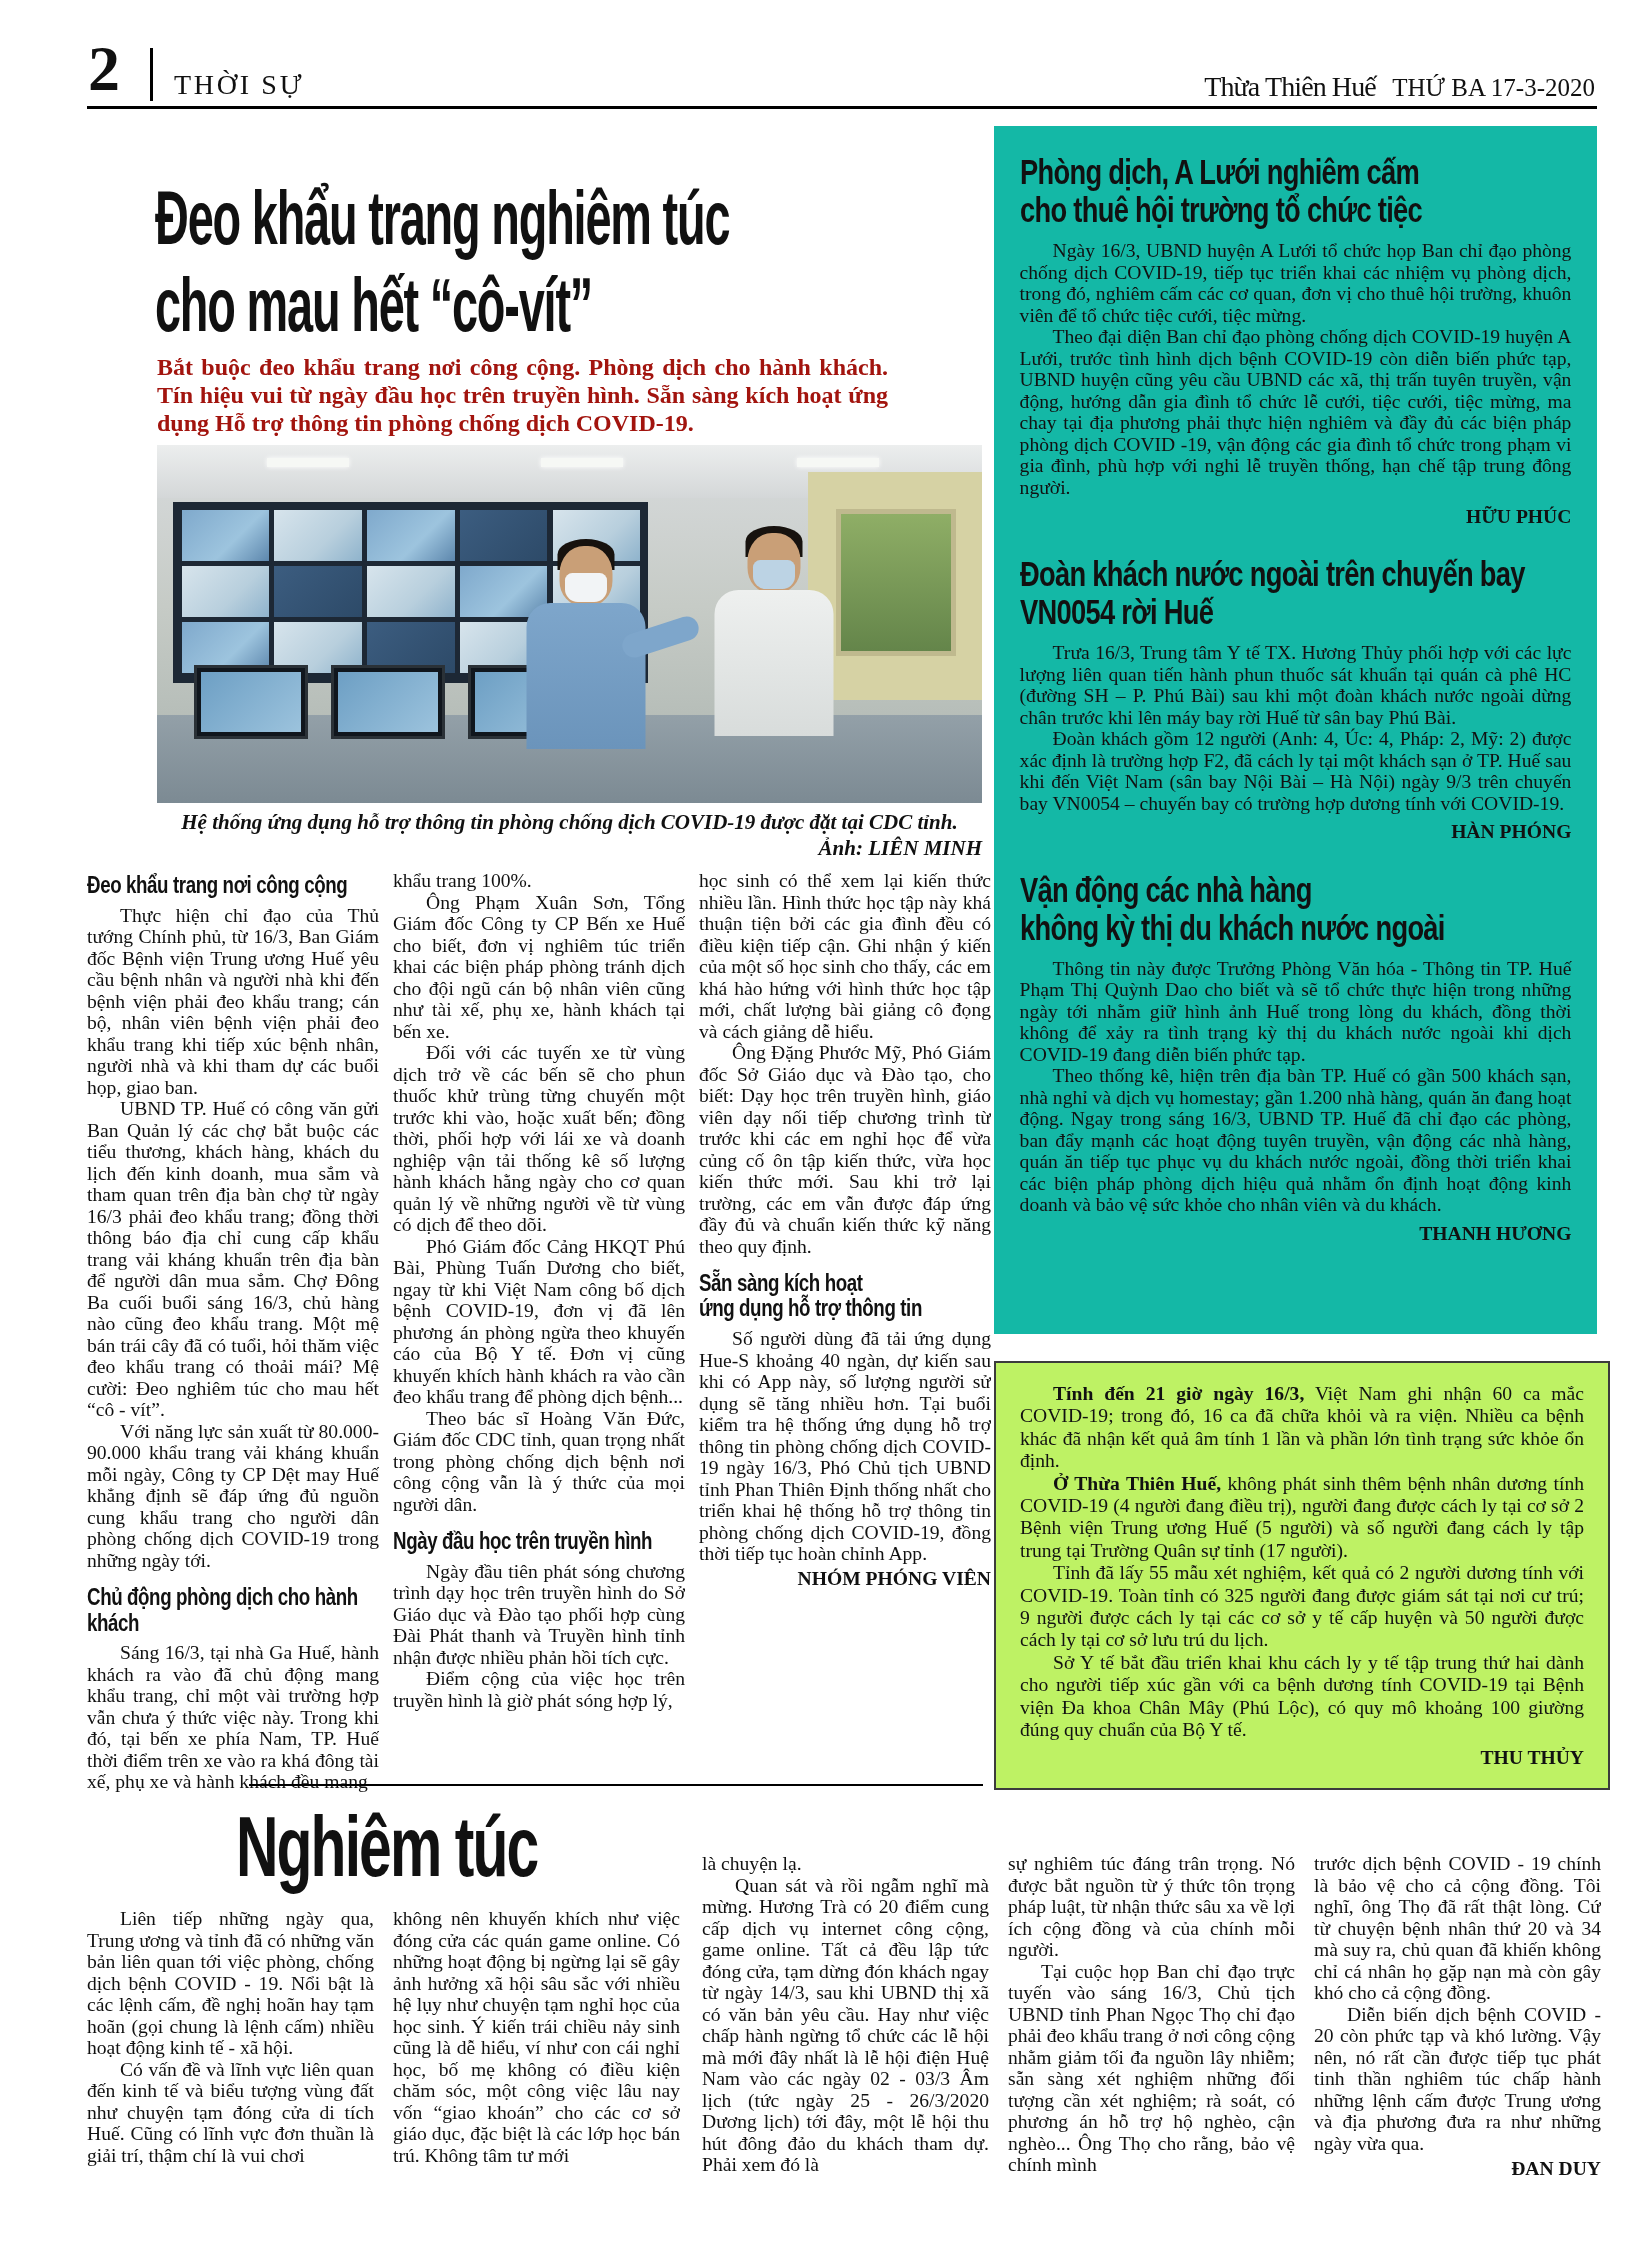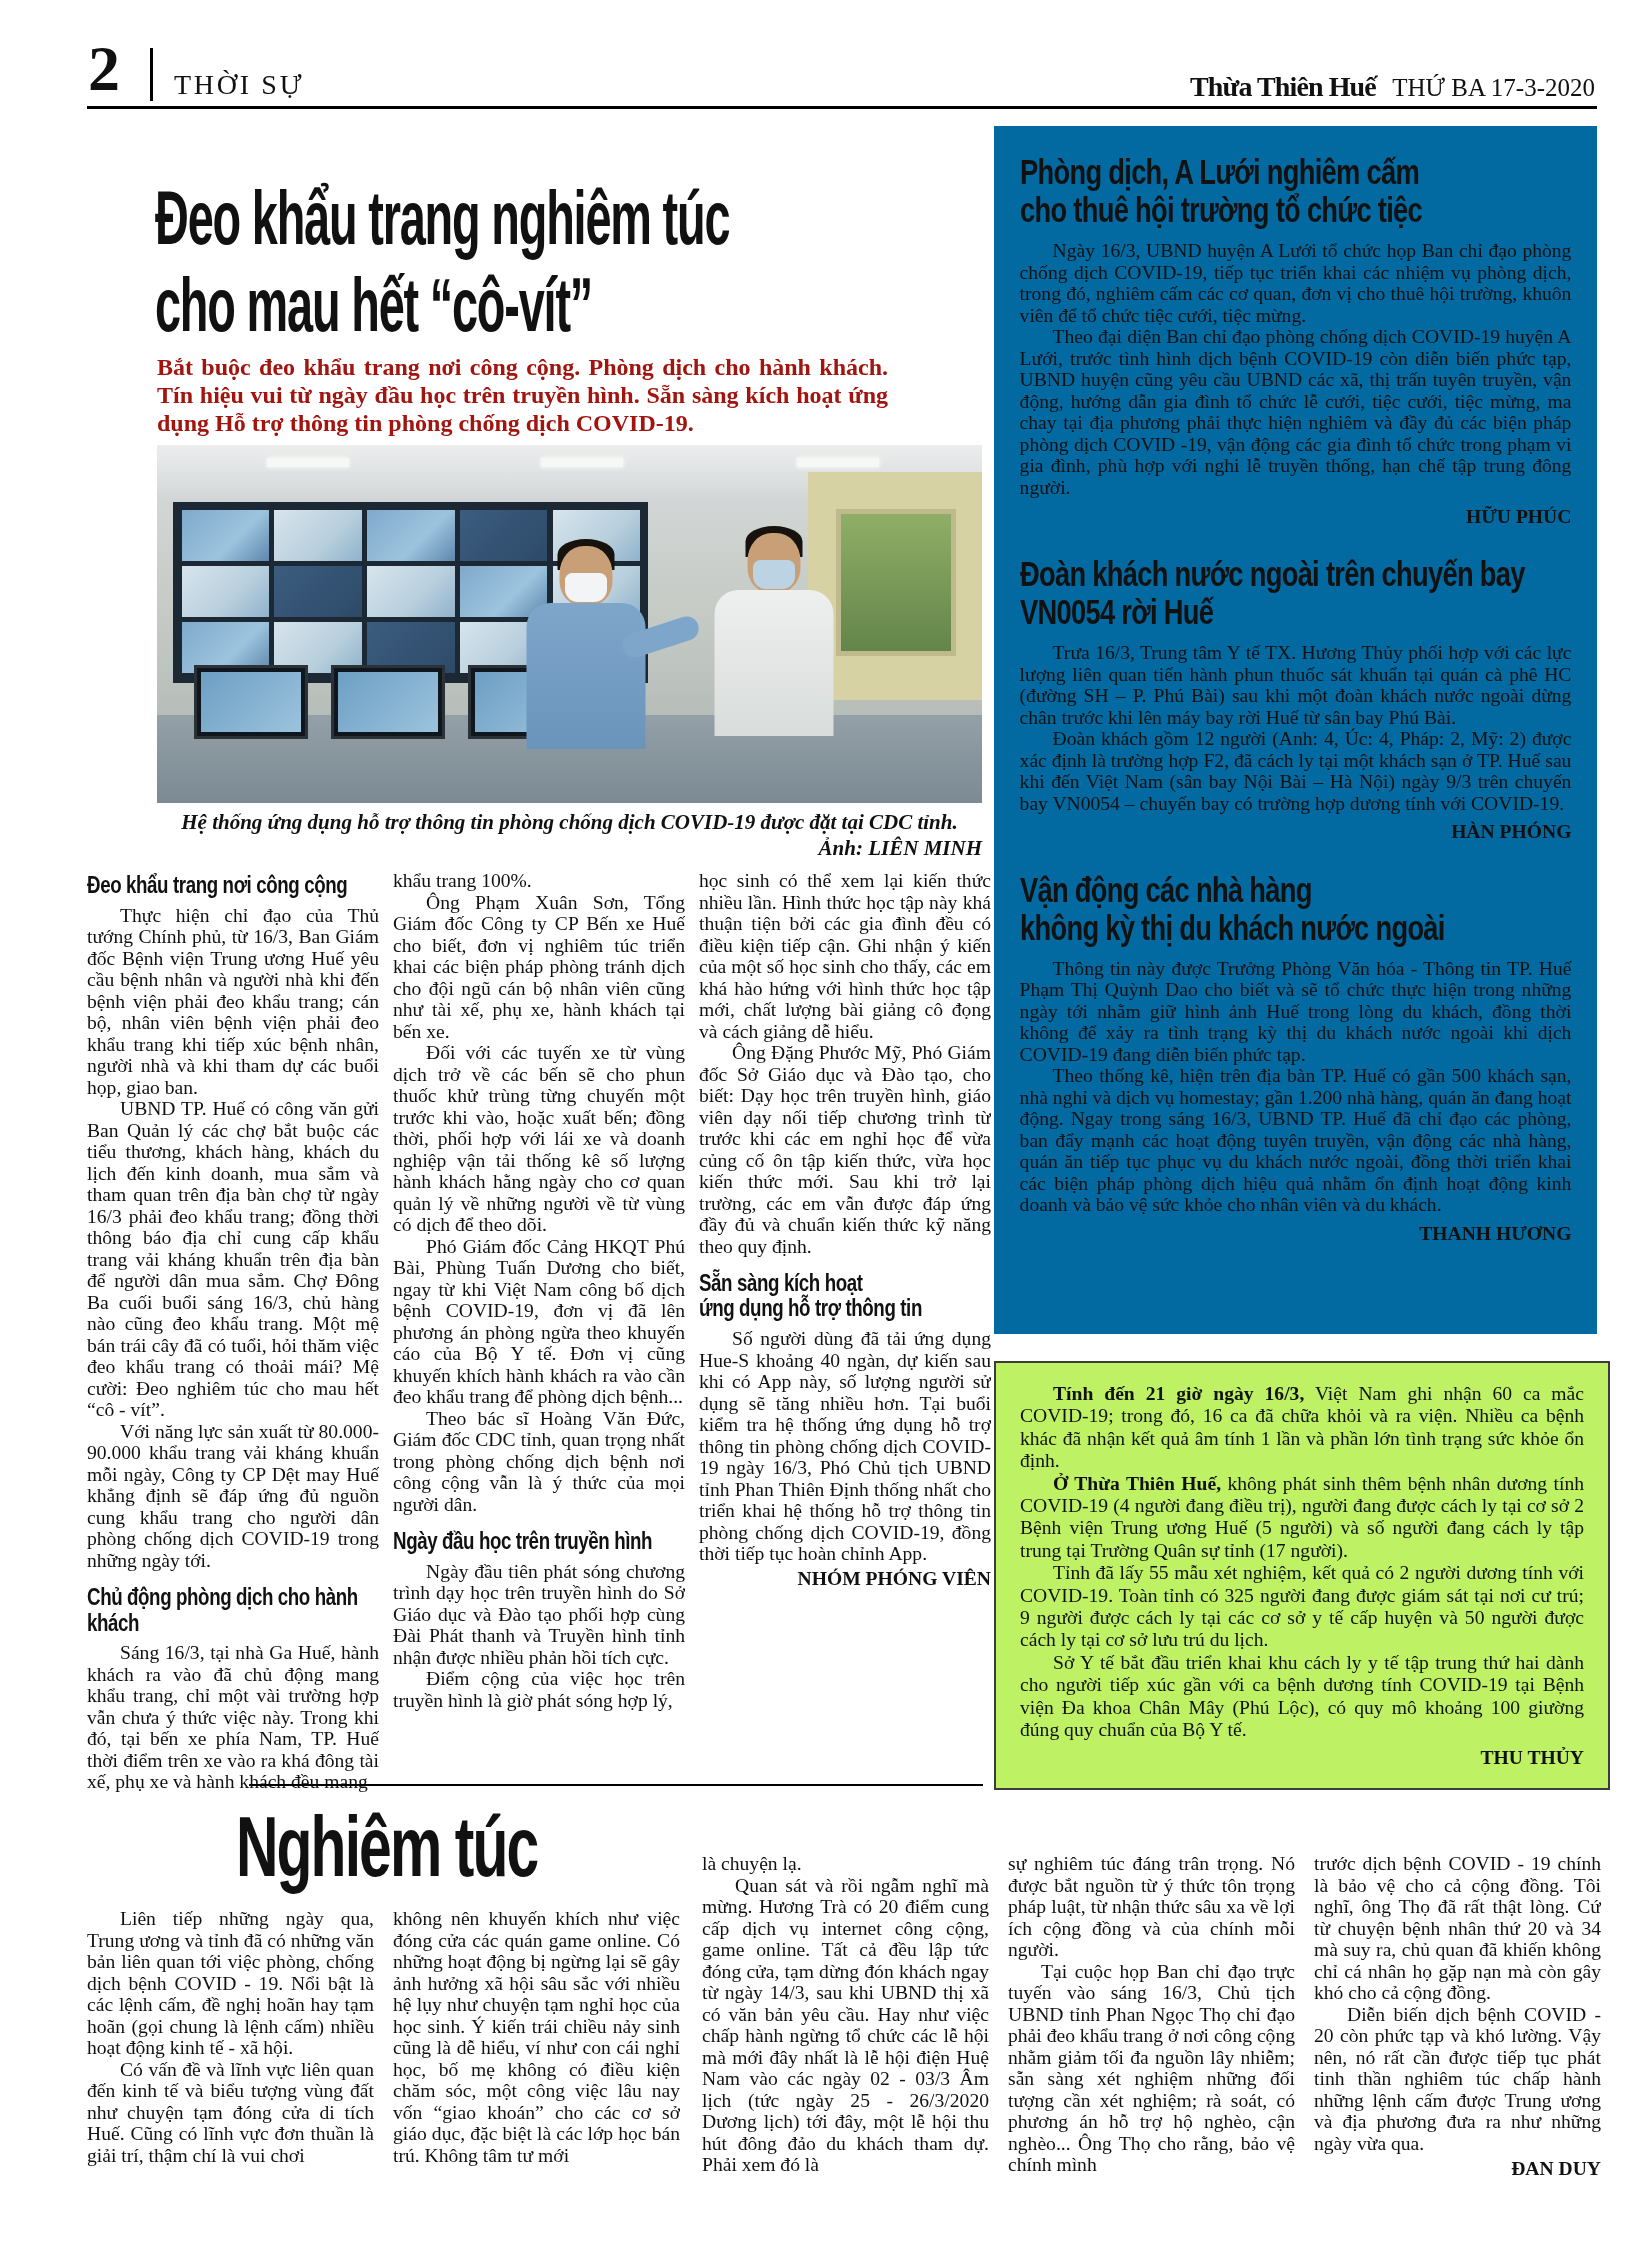--- a/index.html
+++ b/index.html
@@ -3,21 +3,21 @@
 <meta charset="utf-8">
 <style>
   html,body{margin:0;padding:0;background:#888;}
   .page{position:relative;width:1647px;height:2267px;background:#ffffff;overflow:hidden;
         font-family:"Liberation Serif","DejaVu Serif",serif;color:#111;}
   
   .pagenum{position:absolute;left:88px;top:37px;font-size:64px;font-weight:bold;line-height:64px;}
   .pagenum-bar{position:absolute;left:150px;top:48px;width:2.7px;height:53px;background:#000;}
   .section{position:absolute;left:174px;top:69px;font-size:28px;letter-spacing:2.7px;font-weight:500;}
   .masthead-wrap{position:absolute;right:52px;top:71px;white-space:nowrap;}
-  .masthead{font-weight:bold;font-size:28px;letter-spacing:-0.9px;}
+  .masthead{font-weight:normal;font-size:28px;letter-spacing:-0.9px;}
   .issuedate{font-size:25px;margin-left:12.8px;}
   .header-rule{position:absolute;left:87px;top:106px;width:1510px;height:2.7px;background:#000;}
   
   .headline{position:absolute;left:155px;top:175px;margin:0;font-family:"Liberation Sans","DejaVu Sans",sans-serif;
             font-weight:800;font-size:71px;line-height:80px;letter-spacing:-1.8px;white-space:pre-line;
             transform:scale(.66,1.08);transform-origin:top left;width:1096px;}
   .lead{position:absolute;left:157px;top:353px;width:731px;font-weight:bold;font-size:24px;line-height:28px;
         color:#a2140e;text-align:justify;}
   
   .photo{position:absolute;left:157px;top:445px;width:825px;height:358px;overflow:hidden;
@@ -51,21 +51,21 @@
   .col.c1{left:87px;} .col.c2{left:393px;} .col.c3{left:699px;}
   .col p{margin:0;}
   .para{text-indent:33px;}
   .cont{text-indent:0;}
   .subhead{font-family:"Liberation Sans","DejaVu Sans",sans-serif;font-weight:800;font-size:24px;line-height:25.6px;
            letter-spacing:-0.5px;white-space:pre-line;transform:scaleX(.78);transform-origin:top left;
            margin:12.8px 0 7.3px !important;text-align:left;width:375px;}
   .subhead.first{margin-top:1.8px !important;}
   .byline{font-weight:bold;text-align:right;margin-top:3.7px !important;}
   
-  .sidebar{position:absolute;left:994px;top:126px;width:603px;height:1208px;background:#0369a1;
+  .sidebar{position:absolute;left:994px;top:126px;width:603px;height:1208px;background:#14b8a6;
            box-sizing:border-box;padding:27.4px 25.6px 0 25.6px;overflow:hidden;}
   .sb-title{font-family:"Liberation Sans","DejaVu Sans",sans-serif;font-weight:800;font-size:35px;line-height:38px;
             letter-spacing:-0.9px;white-space:pre-line;transform:scaleX(.78);transform-origin:top left;
             width:713px;margin:0 0 11px 0;}
   .sb-body{font-size:19.6px;line-height:21.5px;text-align:justify;margin:0;}
   .sb-byline{font-weight:bold;text-align:right;font-size:19.6px;margin:7.3px 0 27.4px 0;}
   
   .boxart{position:absolute;left:994px;top:1361px;width:616px;height:429px;box-sizing:border-box;
           border:2.7px solid #3c3c3c;background:#bef264;padding:20px 24px;overflow:hidden;
           font-size:19.6px;line-height:22.4px;text-align:justify;}

